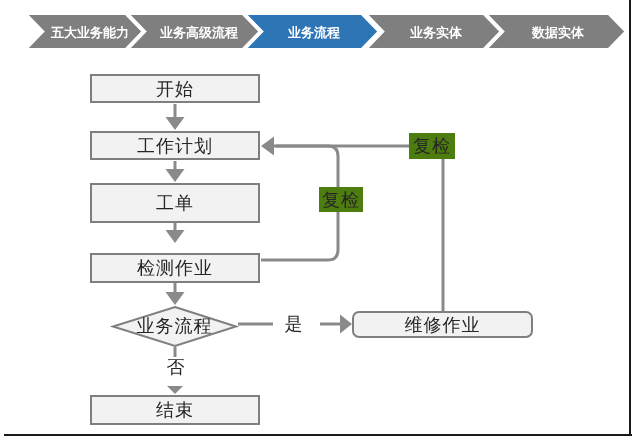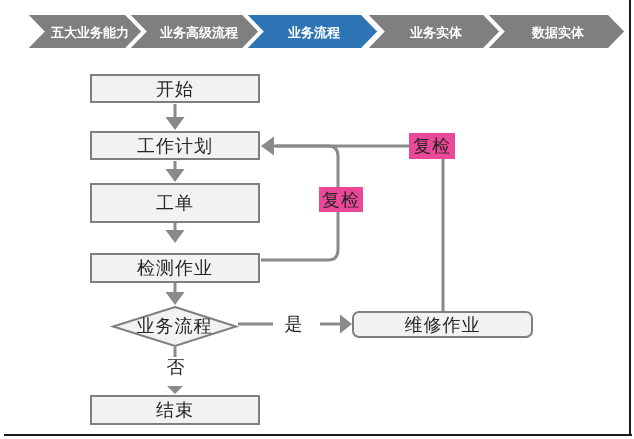--- a/index.html
+++ b/index.html
@@ -11,21 +11,21 @@
   .nav-text{font-family:"Liberation Sans",sans-serif;font-size:13px;font-weight:bold;fill:#ffffff;}
   .node{
     position:absolute;background:#F2F2F2;border:2px solid #7F7F7F;
     box-sizing:border-box;display:flex;align-items:center;justify-content:center;
     font-size:18px;color:#262626;letter-spacing:1px;
   }
   .elabel{
     position:absolute;display:flex;align-items:center;justify-content:center;
     font-size:18px;color:#262626;letter-spacing:1px;
   }
-  .elabel.bg{background:#ec4899;}
+  .elabel.bg{background:#4d7c0f;}
   .decision-label{
     position:absolute;left:113px;top:316px;width:123px;height:20px;
     display:flex;align-items:center;justify-content:center;
     font-size:18px;color:#262626;letter-spacing:1px;
   }
   .border-b{position:absolute;left:4px;top:434px;width:628px;height:2px;background:#1a1a1a;}
   .border-r{position:absolute;left:629px;top:0;width:2px;height:436px;background:#1a1a1a;}
 </style>
 </head>
 <body>

